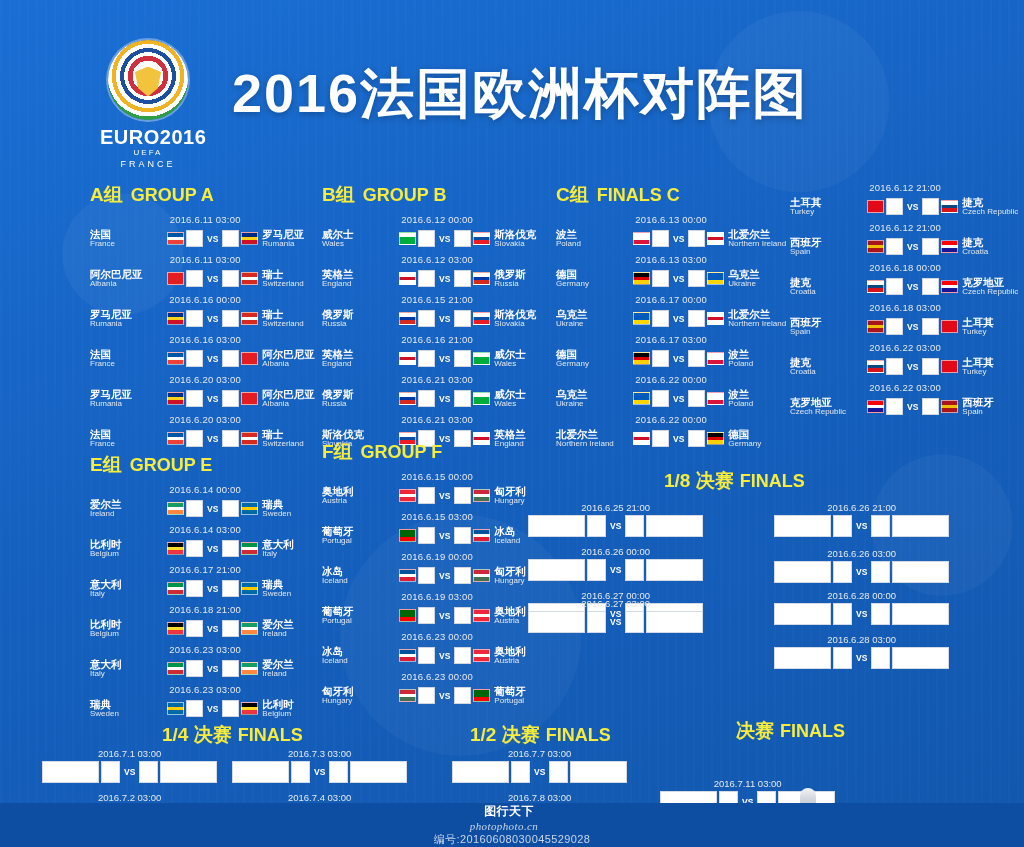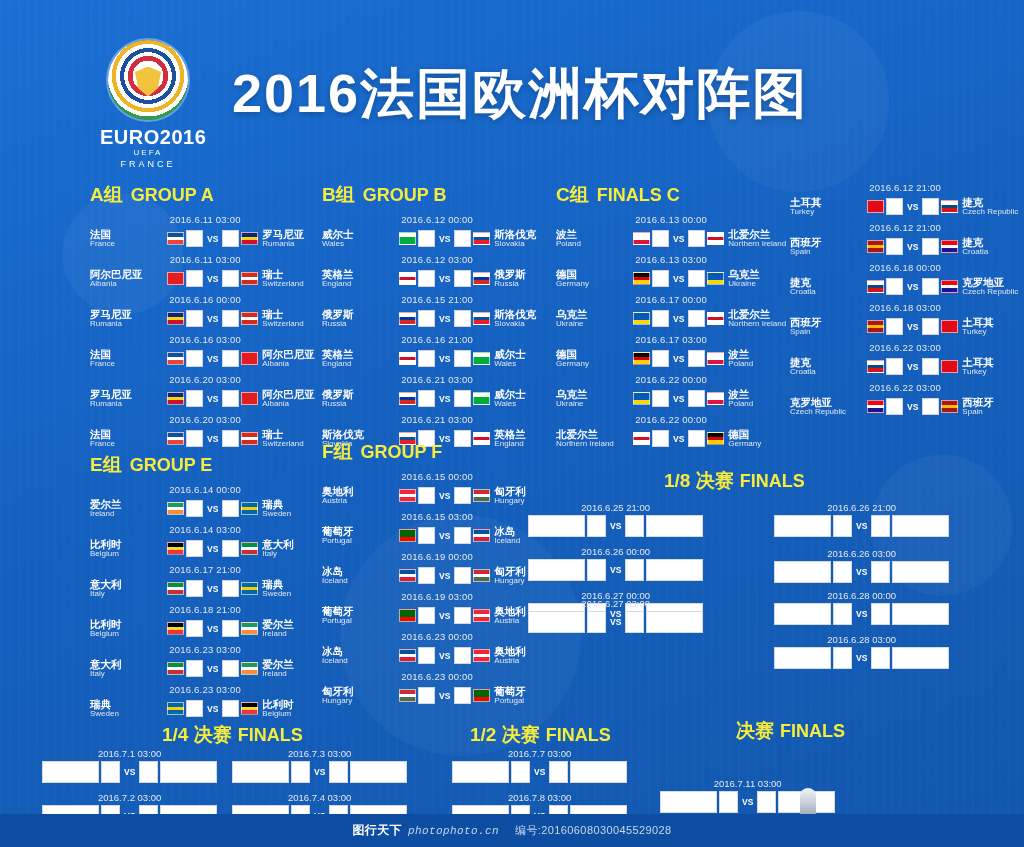--- a/index.html
+++ b/index.html
@@ -98,26 +98,26 @@
     border-radius:8px 8px 3px 3px;position:relative;
   }
   .trophy .cup:after{
     content:"";position:absolute;left:50%;bottom:-6px;transform:translateX(-50%);
     width:22px;height:7px;border-radius:2px;
     background:linear-gradient(180deg,#dfe3e9,#a7aeba);
   }
 
   
   .footer{
-    position:absolute;left:0;bottom:0;width:1024px;height:33px;
+    position:absolute;left:0;bottom:0;width:1024px;height:44px;
     background:#0e4ea2;color:#c9d6ea;font-size:11px;
-    display:flex;align-items:center;justify-content:center;letter-spacing:.4px;
+    display:flex;align-items:center;justify-content:center;letter-spacing:.4px;flex-direction:column;
   }
   .footer .brand{font-weight:bold;color:#fff;margin-right:6px;font-size:12px;}
-  .footer .site{margin-right:16px;font-family:Liberation Mono, monospace;font-style:italic;}
+  .footer .site{margin-right:16px;font-family:Liberation Serif, serif;font-style:italic;}
 </style>
 </head>
 <body>
 
 <div class="bg-deco"></div>
 
 <div class="wrap">
 
   <div class="header">
     <div class="logo">

